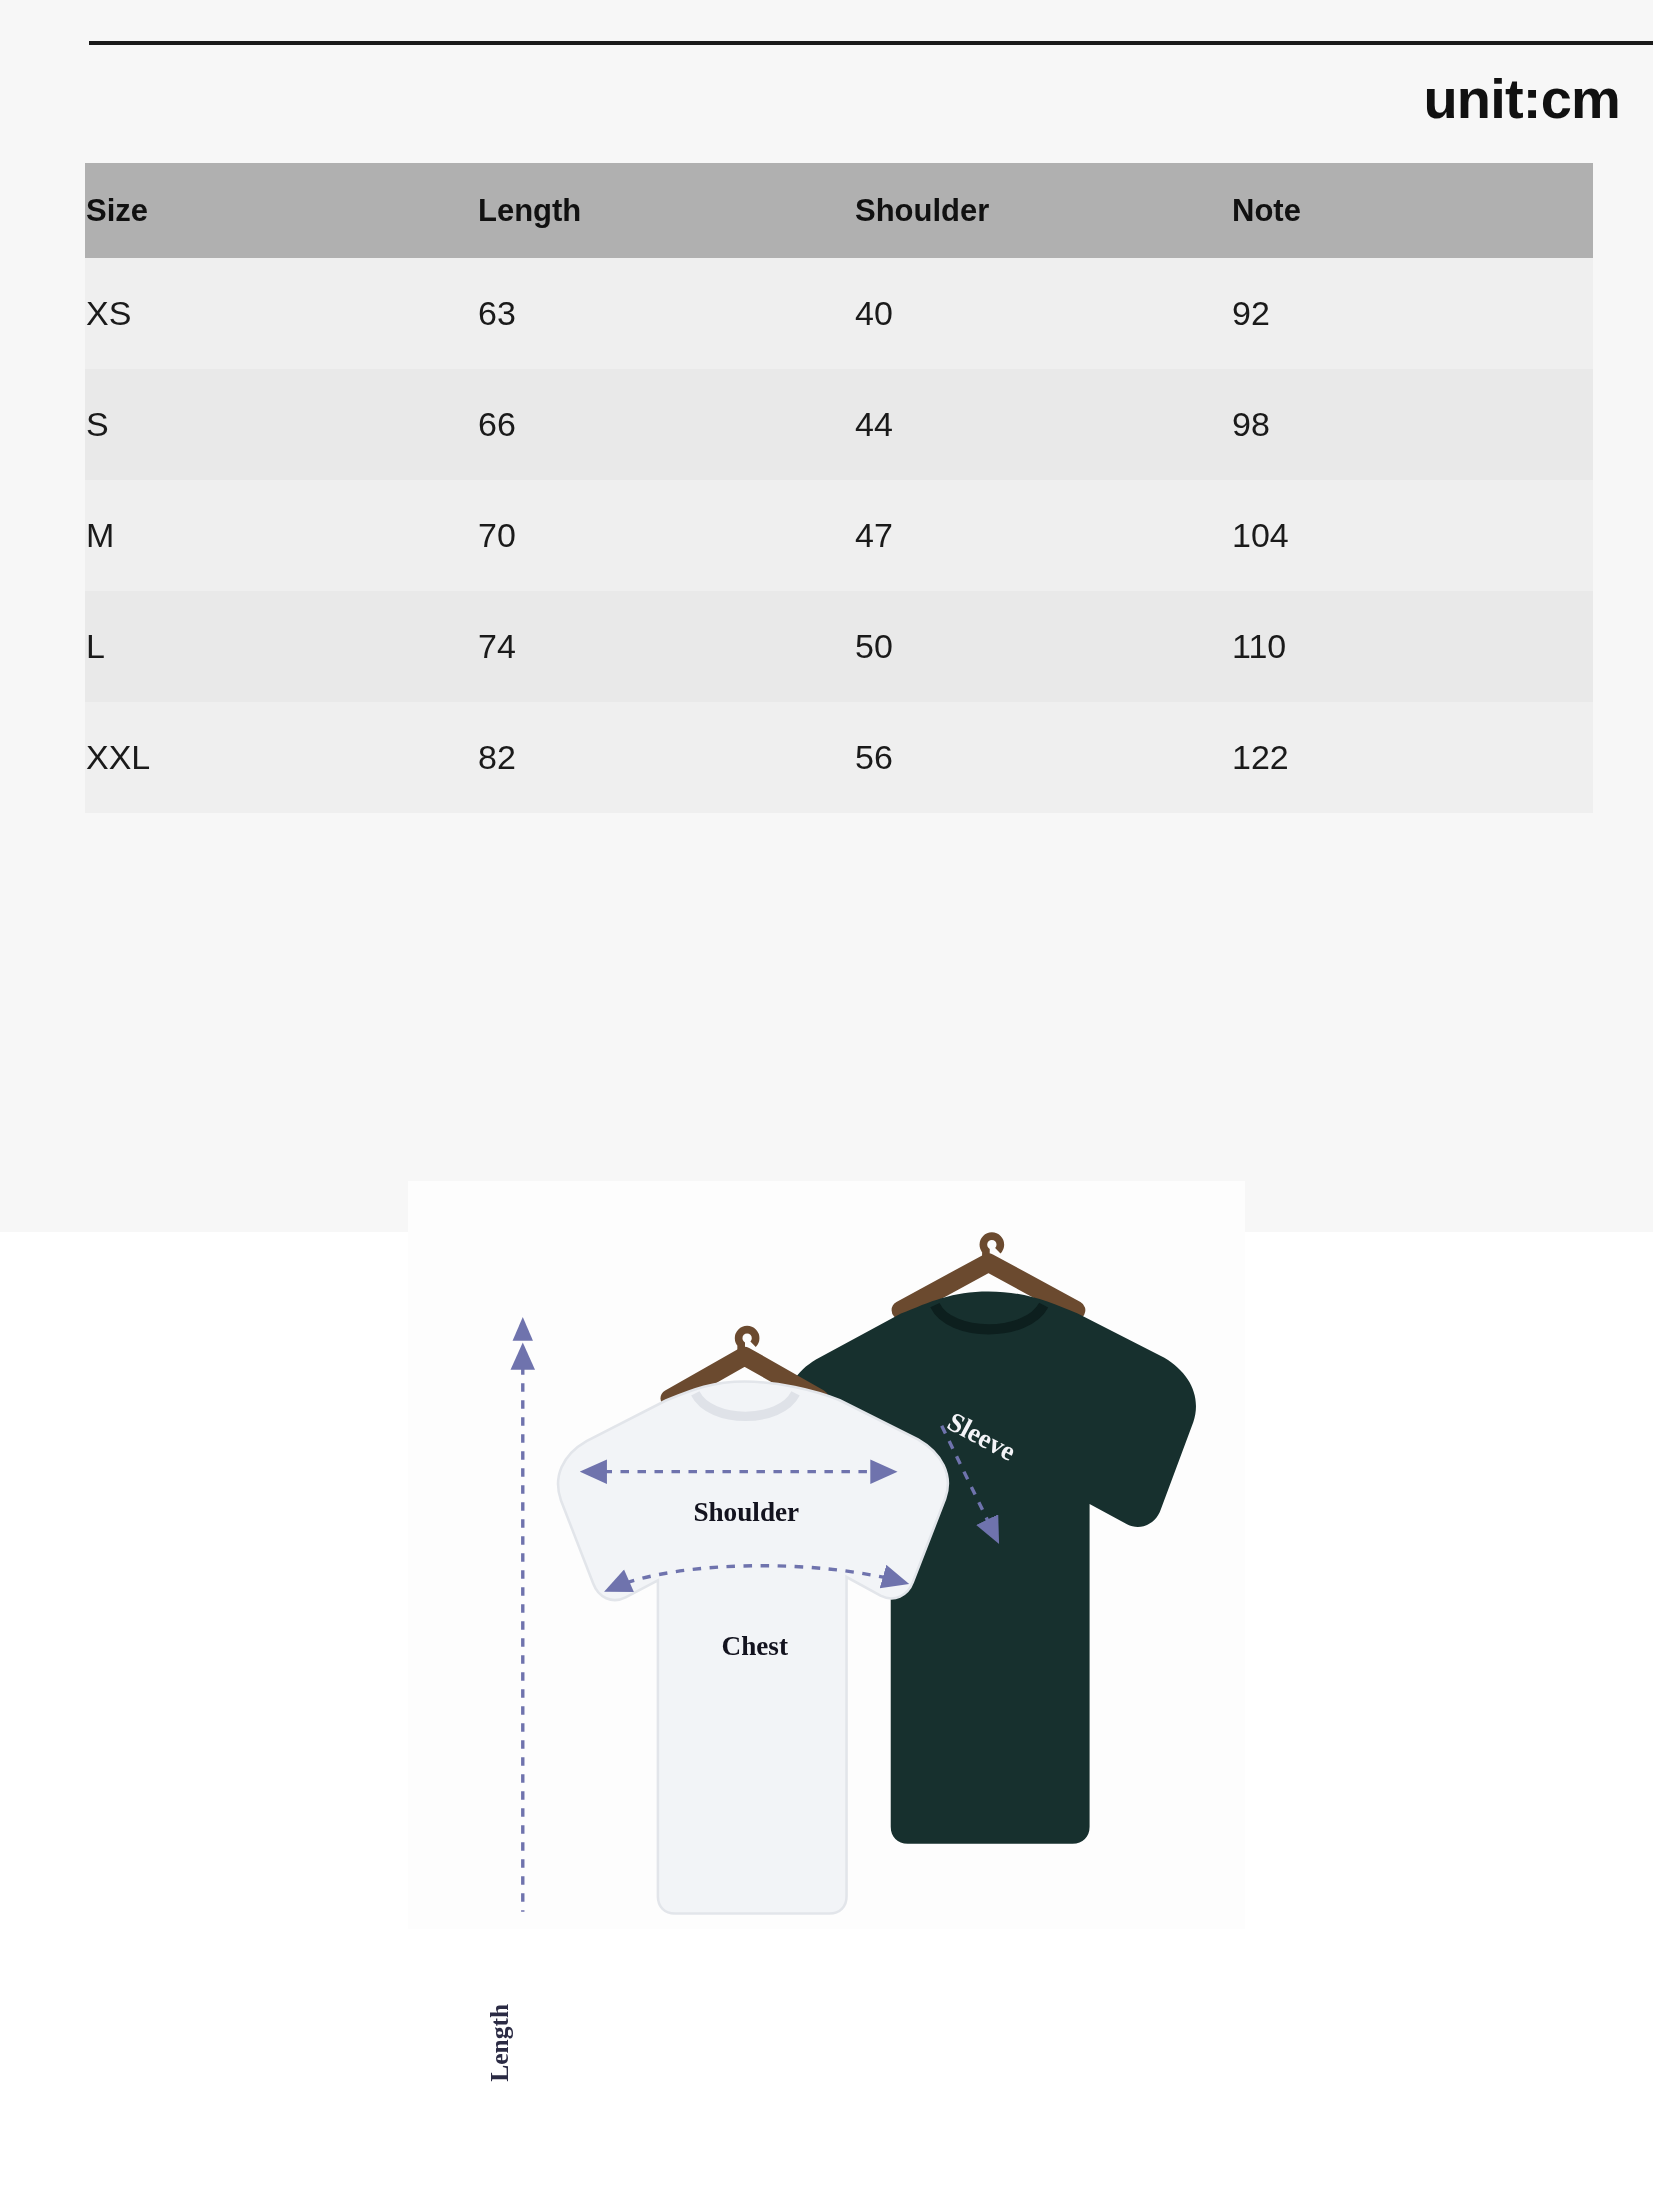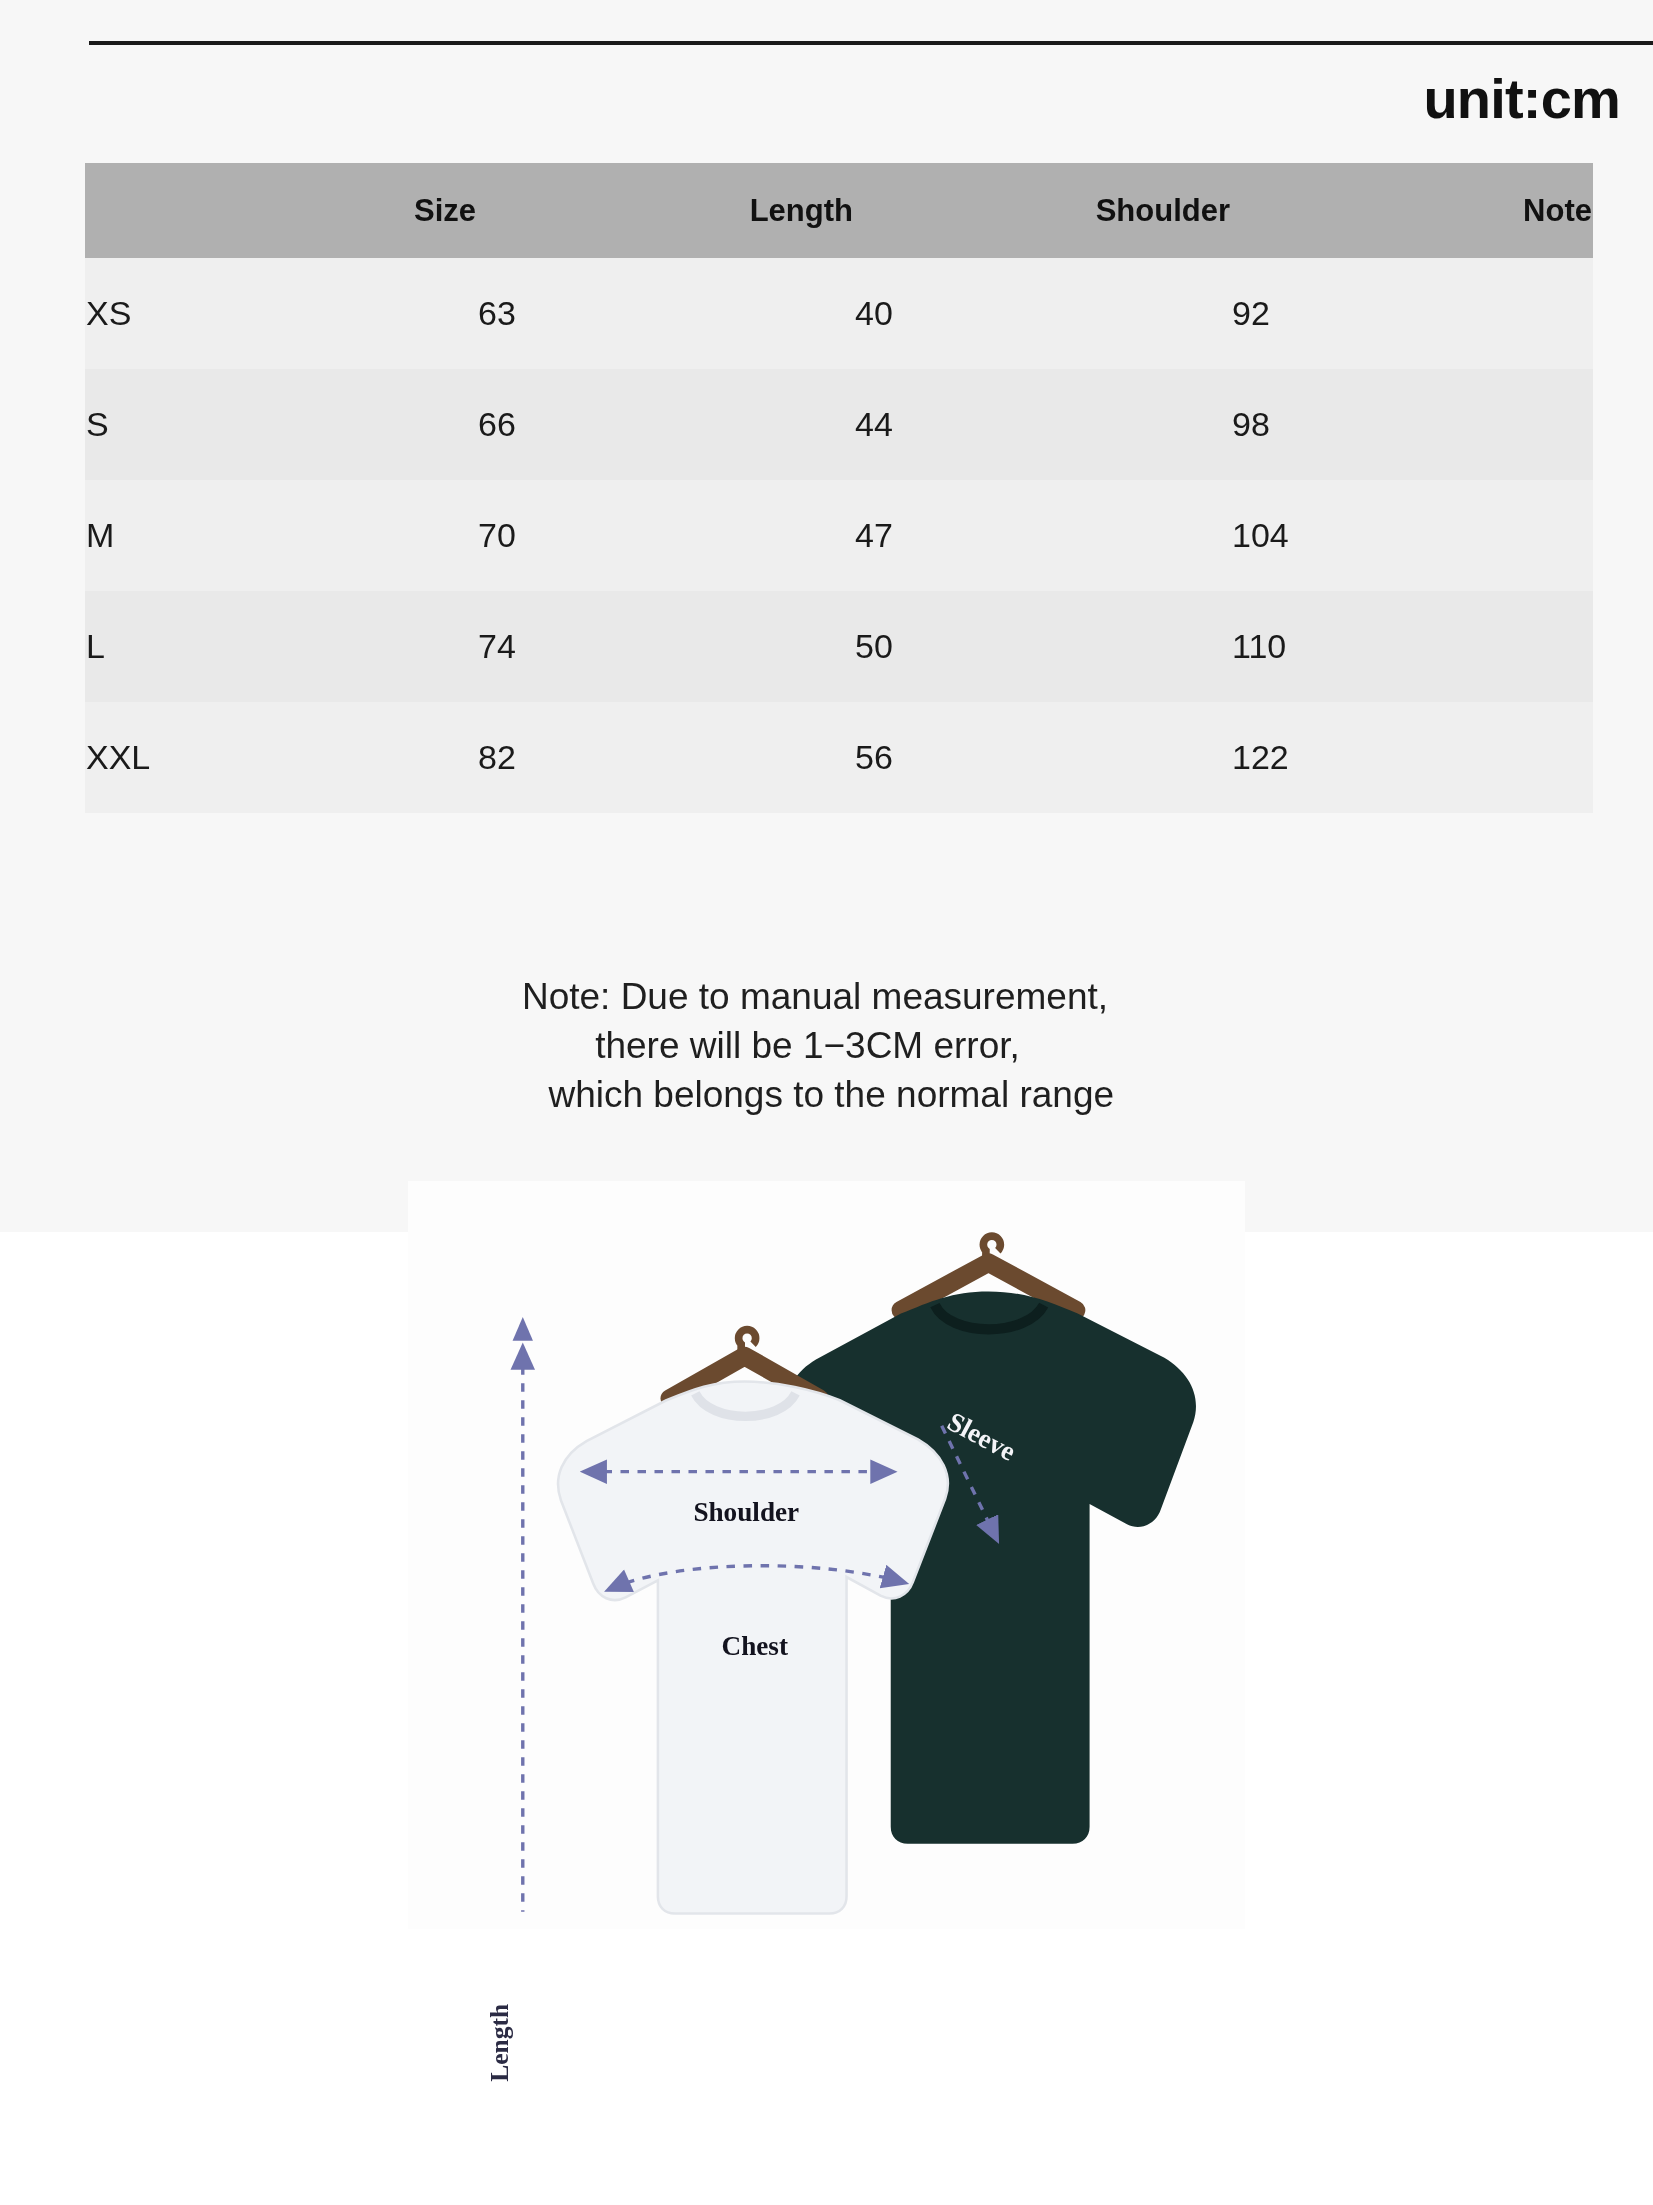--- a/index.html
+++ b/index.html
@@ -60,21 +60,21 @@
     width: 1508px;
     border-collapse: collapse;
     table-layout: fixed;
   }
   .size-table th {
     background: #b0b0b0;
     color: #111111;
     font-size: 31px;
     font-weight: bold;
     height: 93px;
-    text-align: right;
+    text-align: left;
     vertical-align: middle;
     font-family: "Liberation Sans", sans-serif;
   }
   .size-table td {
     font-size: 34px;
     color: #1a1a1a;
     height: 109px;
     text-align: left;
     vertical-align: middle;
     font-weight: normal;
@@ -168,25 +168,20 @@
       </tr>
       <tr>
         <td>XXL</td>
         <td>82</td>
         <td>56</td>
         <td>122</td>
       </tr>
     </tbody>
   </table>
 
-  <div class="note">
-    <span class="nline nline1">Note: Due to manual measurement,</span>
-    <span class="nline nline2">there will be 1−3CM error,</span>
-    <span class="nline nline3">which belongs to the normal range</span>
-  </div>
 
   <div class="illus-wrap">
     <div class="illus-white-card"></div>
 
     <svg class="illus-svg" width="1654" height="973" viewBox="0 0 1946 1145">
       <defs>
         <marker id="arrHead" markerWidth="10" markerHeight="10" refX="6" refY="3.6" orient="auto">
           <path d="M0,0 L8,3.6 L0,7.2 z" fill="#6f73ad"></path>
         </marker>
         <marker id="arrHeadStart" markerWidth="10" markerHeight="10" refX="2" refY="3.6" orient="auto">

